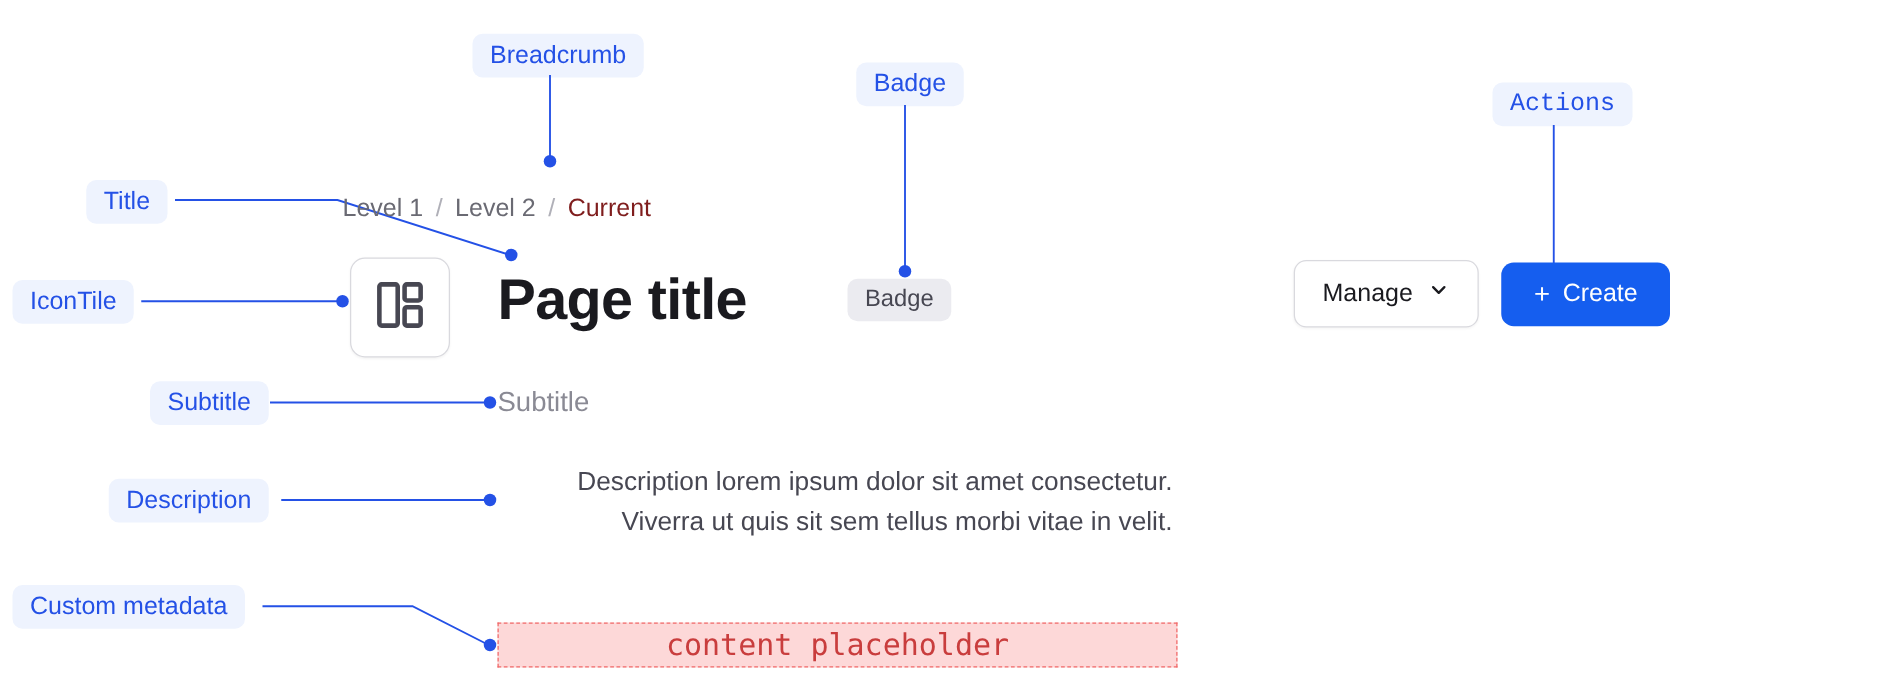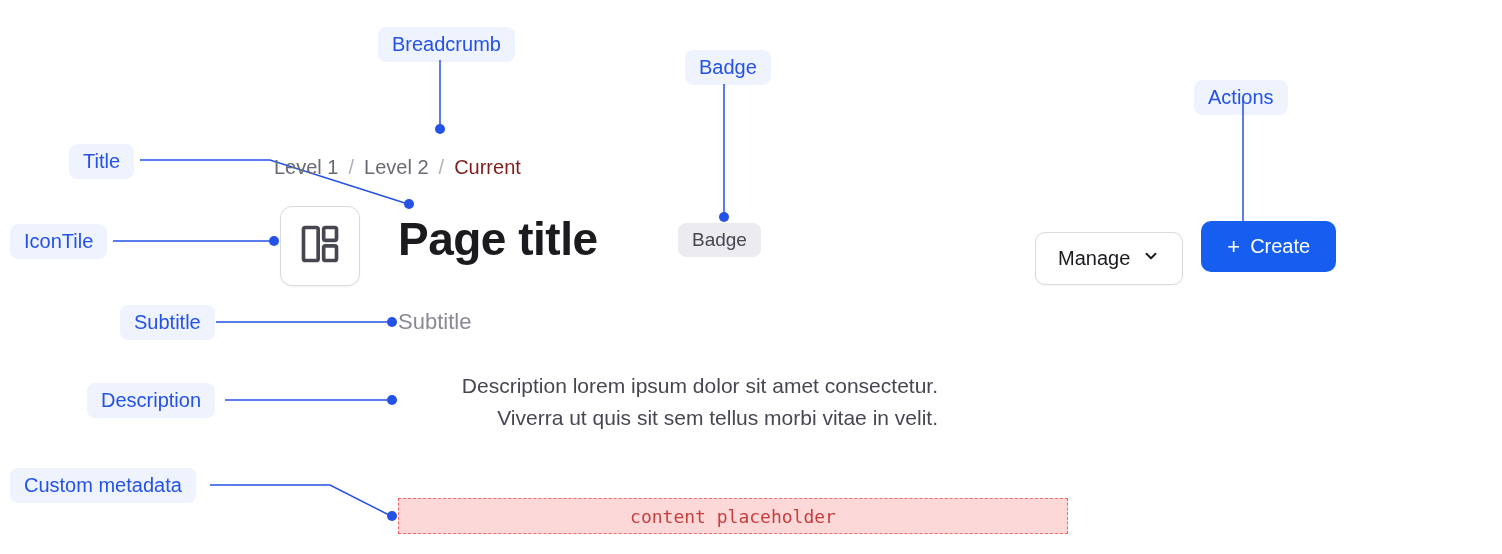--- a/index.html
+++ b/index.html
@@ -99,29 +99,29 @@
   width: 540px;
   font-size: 21px;
   color: #474752;
   line-height: 1.5;
   text-align: right;
 }
 .content-placeholder {
   position: absolute;
   left: 398px;
   top: 498px;
-  width: 670px;
+  width: 544px;
   height: 36px;
   background: #fdd8d8;
   border: 1.5px dashed #f06a6a;
   display: flex;
   align-items: center;
   justify-content: center;
   font-family: "SFMono-Regular", Consolas, monospace;
-  font-size: 18px;
+  font-size: 24px;
   color: #c93d3d;
 }
 .actions {
   position: absolute;
   left: 1035px;
   top: 208px;
   display: flex;
   gap: 18px;
   align-items: center;
 }
@@ -131,21 +131,20 @@
   gap: 12px;
   background: #fff;
   border: 1px solid #d9d9de;
   border-radius: 10px;
   padding: 14px 22px;
   font-size: 20px;
   font-weight: 500;
   color: #1a1a1f;
   box-shadow: 0 1px 2px rgba(0,0,0,0.04);
   cursor: pointer;
-  margin-top: 24px;
 }
 .manage-btn svg { width: 18px; height: 18px; }
 .create-btn {
   display: flex;
   align-items: center;
   gap: 10px;
   background: #155eef;
   border: none;
   border-radius: 10px;
   padding: 14px 26px;
@@ -163,21 +162,21 @@
 </head>
 <body>
 
 <div class="annotation-label" style="left:378px; top:27px;">Breadcrumb</div>
 <div class="annotation-label" style="left:685px; top:50px;">Badge</div>
 <div class="annotation-label" style="left:69px; top:144px;">Title</div>
 <div class="annotation-label" style="left:10px; top:224px;">IconTile</div>
 <div class="annotation-label" style="left:120px; top:305px;">Subtitle</div>
 <div class="annotation-label" style="left:87px; top:383px;">Description</div>
 <div class="annotation-label" style="left:10px; top:468px;">Custom metadata</div>
-<div class="annotation-label" style="left:1194px; top:80px;">Actions</div>
+<div class="annotation-label" style="left:1194px; top:66px;font-family:Liberation Mono, monospace;">Actions</div>
 
 <svg class="annotation-line" style="left:0; top:0; width:1502px; height:554px; position:absolute; pointer-events:none;">
 
   <line x1="440" y1="60" x2="440" y2="128" stroke="#2451e6" stroke-width="1.5"></line>
 
   <line x1="724" y1="84" x2="724" y2="215" stroke="#2451e6" stroke-width="1.5"></line>
 
   <path d="M 140 160 L 270 160 L 408 204" stroke="#2451e6" stroke-width="1.5" fill="none"></path>
 
   <line x1="113" y1="241" x2="273" y2="241" stroke="#2451e6" stroke-width="1.5"></line>

